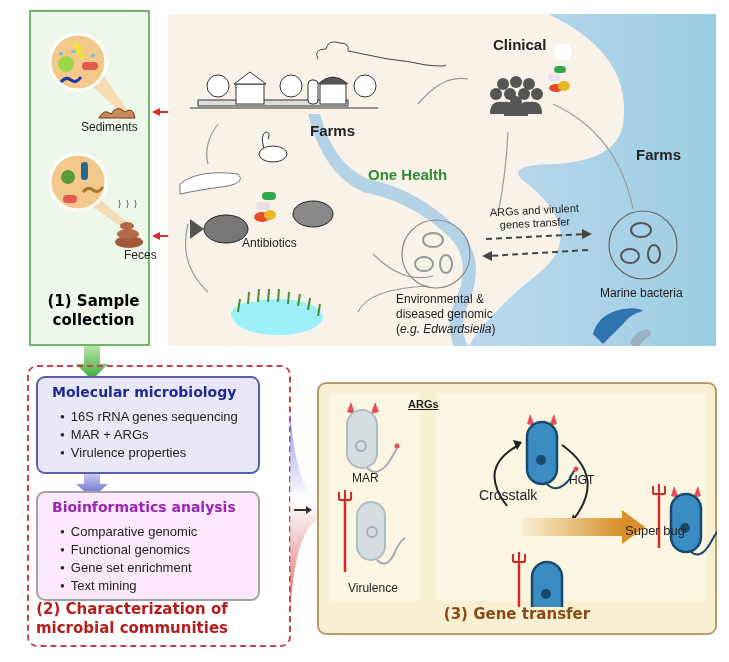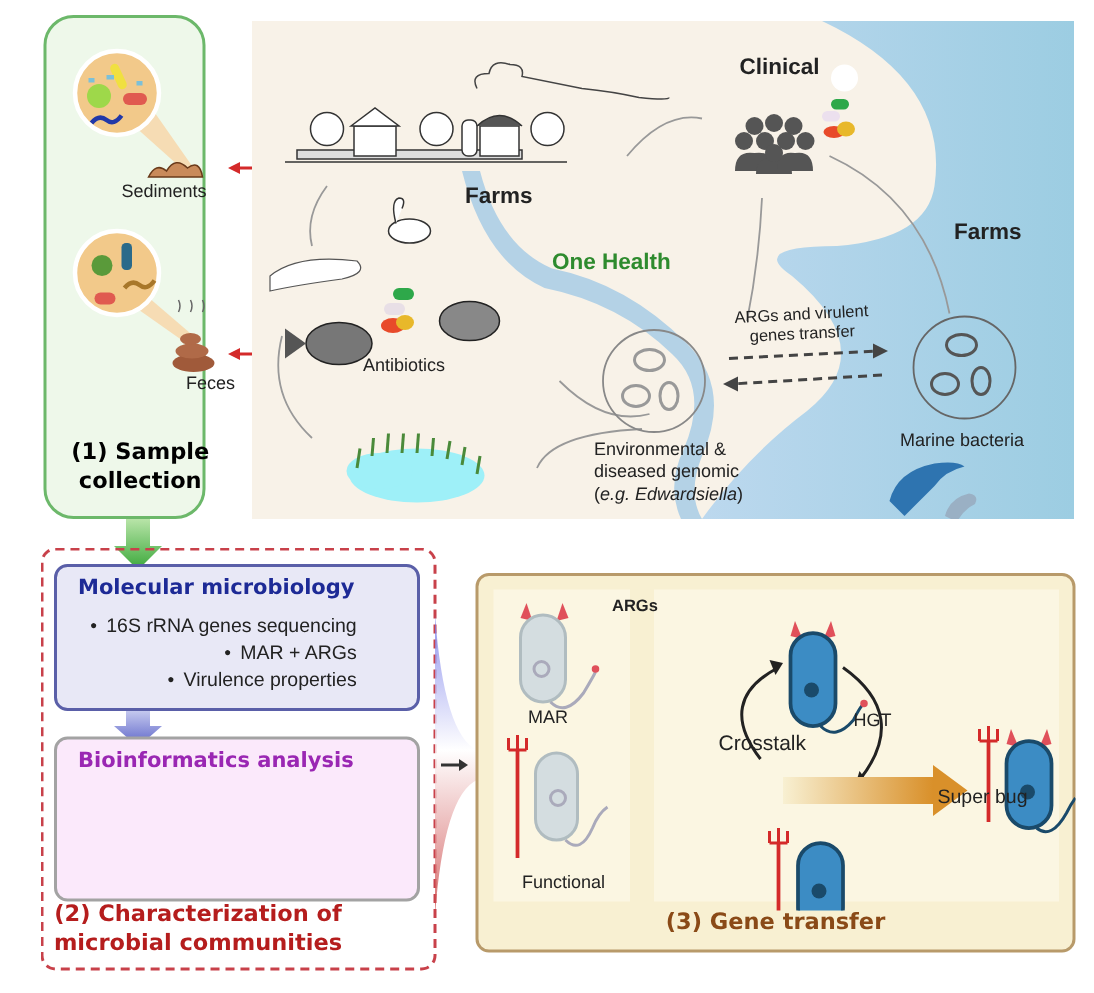--- a/index.html
+++ b/index.html
@@ -1,27 +1,27 @@
 <!DOCTYPE html>
 <html><head>
 <meta charset="utf-8">
 <style>
   html,body{margin:0;padding:0;background:#ffffff;}
   body{width:729px;height:662px;position:relative;overflow:hidden;font-family:"Liberation Sans",sans-serif;}
   .abs{position:absolute;}
   .lbl{position:absolute;color:#222;font-family:"Liberation Sans",sans-serif;white-space:nowrap;}
   .bold{font-weight:bold;}
   
-  #sample-panel{left:29px;top:10px;width:108px;height:336px;border:2px solid #6cb86a;border-radius:20px;background:#eef8ea;box-sizing:border-box;}
+  #sample-panel{left:29px;top:10px;width:121px;height:336px;border:2px solid #6cb86a;border-radius:0;background:#eef8ea;box-sizing:border-box;}
   #sample-title{left:0;width:125px;top:280px;text-align:center;color:#000000;font-family:"DejaVu Sans",sans-serif;font-weight:bold;font-size:15px;line-height:19px;white-space:normal;}
   
   #scene{left:168px;top:14px;width:548px;height:332px;background:#f8f2e8;overflow:hidden;}
   
   #char-panel{left:27px;top:365px;width:264px;height:282px;border:2px dashed #c8414a;border-radius:10px;box-sizing:border-box;}
-  .subbox{position:absolute;left:36px;width:244px;border-radius:9px;box-sizing:border-box;text-align:right;}
+  .subbox{position:absolute;left:36px;width:224px;border-radius:9px;box-sizing:border-box;}
   #mol-box{top:376px;height:98px;background:#e8e8f6;border:2px solid #5a5fa8;}
   #bio-box{top:491px;height:110px;background:#fbe9fb;border:2px solid #a3a3a3;}
   .box-title{position:absolute;left:14px;top:6px;font-family:"DejaVu Sans",sans-serif;font-weight:bold;font-size:14px;}
   #mol-title{color:#1d2a96;}
   #bio-title{color:#9a27b3;}
   .blist{position:absolute;left:22px;top:30px;margin:0;padding:0;list-style:none;}
   .blist li{font-size:13px;line-height:17px;color:#222;}
   .blist li::before{content:"\25CF";font-size:8px;vertical-align:middle;margin-right:6px;position:relative;top:-1px;}
   #char-title{left:0;width:264px;top:600px;text-align:center;color:#b51d1d;font-family:"DejaVu Sans",sans-serif;font-weight:bold;font-size:15px;line-height:19px;white-space:normal;}
   
@@ -247,20 +247,26 @@
       <linearGradient id="bArrow" x1="0" y1="0" x2="0" y2="1">
         <stop offset="0" stop-color="#c4c8ee"></stop>
         <stop offset="1" stop-color="#5a62c8"></stop>
       </linearGradient>
     </defs>
   <polygon points="10,0 26,0 26,10 34,10 18,24 2,10 10,10" fill="url(#bArrow)"></polygon>
 </svg>
 
 <div id="bio-box" class="subbox">
   <div id="bio-title" class="box-title">Bioinformatics analysis</div>
+  <ul class="blist">
+    <li>Comparative genomic</li>
+    <li>Functional genomics</li>
+    <li>Gene set enrichment</li>
+    <li>Text mining</li>
+  </ul>
 </div>
 
 <div id="char-title" class="lbl">(2) Characterization of microbial communities</div>
 
 <svg class="abs" style="left:290px;top:410px" width="28" height="200">
   <defs>
       <linearGradient id="funnelGrad" x1="0" y1="0" x2="0" y2="1">
         <stop offset="0" stop-color="#6a70e8"></stop>
         <stop offset="0.45" stop-color="#fff"></stop>
         <stop offset="1" stop-color="#c83a3a"></stop>
@@ -332,19 +338,19 @@
     <path d="M336,104 v8 M342,102 v10 M348,104 v8 M336,112 h12" stroke="#d42a2a" stroke-width="2" fill="none"></path>
     <line x1="342" y1="112" x2="342" y2="166" stroke="#d42a2a" stroke-width="2.5"></line>
     <polygon points="357,104 362,116 354,114" fill="#e0505a"></polygon>
     <polygon points="381,104 376,116 384,114" fill="#e0505a"></polygon>
     <rect x="354" y="112" width="30" height="58" rx="15" fill="#3c8cc4" stroke="#1a4a6a" stroke-width="2.5"></rect>
     <circle cx="368" cy="146" r="5" fill="#1a4a6a"></circle>
     <path d="M374,170 Q384,178 394,160 Q397,154 400,150" fill="none" stroke="#1a4a6a" stroke-width="2"></path>
   </g>
 </svg>
 
-<div class="lbl bold" style="left:408px;top:398px;font-size:11px;">ARGs</div>
+<div class="lbl bold" style="left:408px;top:398px;font-size:11px;text-decoration:underline;">ARGs</div>
 <div class="lbl" style="left:352px;top:471px;font-size:12px;">MAR</div>
-<div class="lbl" style="left:348px;top:581px;font-size:12px;">Functional</div>
+<div class="lbl" style="left:348px;top:581px;font-size:12px;">Virulence</div>
 <div class="lbl" style="left:479px;top:487px;font-size:14px;">Crosstalk</div>
 <div class="lbl" style="left:569px;top:473px;font-size:12px;">HGT</div>
 <div class="lbl" style="left:625px;top:523px;font-size:13px;">Super bug</div>
 <div id="gene-title" class="lbl">(3) Gene transfer</div>
 
 </body></html>

